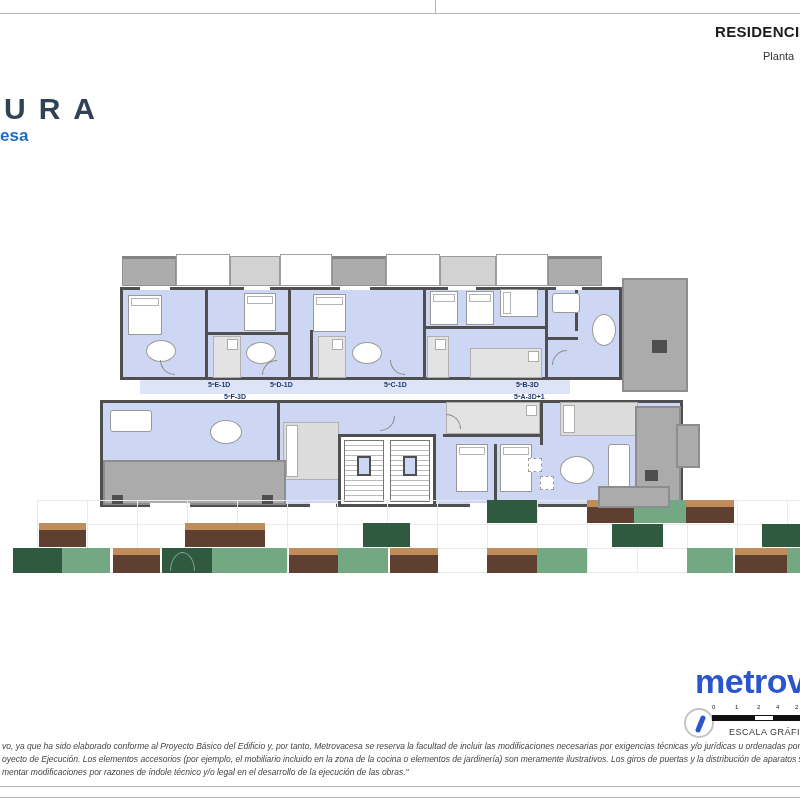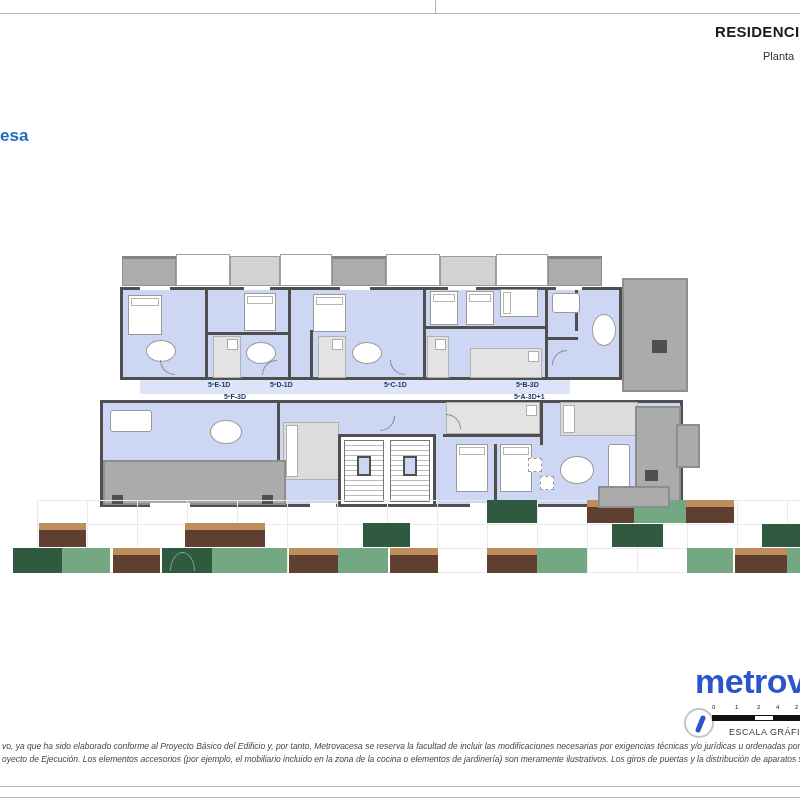--- a/index.html
+++ b/index.html
@@ -102,20 +102,21 @@
 <div class="sheet">
 
   <div class="hline" style="left:0;top:13px;width:800px;"></div>
   <div class="vline" style="left:435px;top:0;height:13px;"></div>
   <div class="hline" style="left:0;top:786px;width:800px;"></div>
   <div class="hline" style="left:0;top:797px;width:800px;"></div>
 
   <div class="res-title">RESIDENCIAL</div>
   <div class="res-sub">Planta</div>
 
+  <div class="logo-word">URA</div>
   <div class="logo-sub">esa</div>
 
   <div>
 
     <div class="ground" style="left:90px;top:258px;width:30px;height:250px;"></div>
     <div class="ground" style="left:688px;top:286px;width:104px;height:216px;"></div>
 
     <div class="balc-d" style="left:122px;top:256px;width:54px;height:30px;"></div>
     <div class="balc-o" style="left:176px;top:254px;width:54px;height:32px;"></div>
     <div class="balc-l" style="left:230px;top:256px;width:50px;height:30px;"></div>
@@ -285,14 +286,15 @@
         <span class="sb-tick" style="left: 83px;">2</span>
       </div>
     <div class="sb-seg sb-b1"></div>
     <div class="sb-seg sb-w"></div>
     <div class="sb-seg sb-b2"></div>
   </div>
   <div class="escala">ESCALA GRÁFICA</div>
 
   <div class="disc" style="top:741px;">vo, ya que ha sido elaborado conforme al Proyecto Básico del Edificio y, por tanto, Metrovacesa se reserva la facultad de incluir las modificaciones necesarias por exigencias técnicas y/o jurídicas u ordenadas por cualesquiera administraciones u</div>
   <div class="disc" style="top:754px;">oyecto de Ejecución. Los elementos accesorios (por ejemplo, el mobiliario incluido en la zona de la cocina o elementos de jardinería) son meramente ilustrativos. Los giros de puertas y la distribución de aparatos sanitarios no son vinculantes. Las</div>
+  <div class="disc" style="top:767px;">mentar modificaciones por razones de índole técnico y/o legal en el desarrollo de la ejecución de las obras."</div>
 
 </div>
 
 </body></html>

